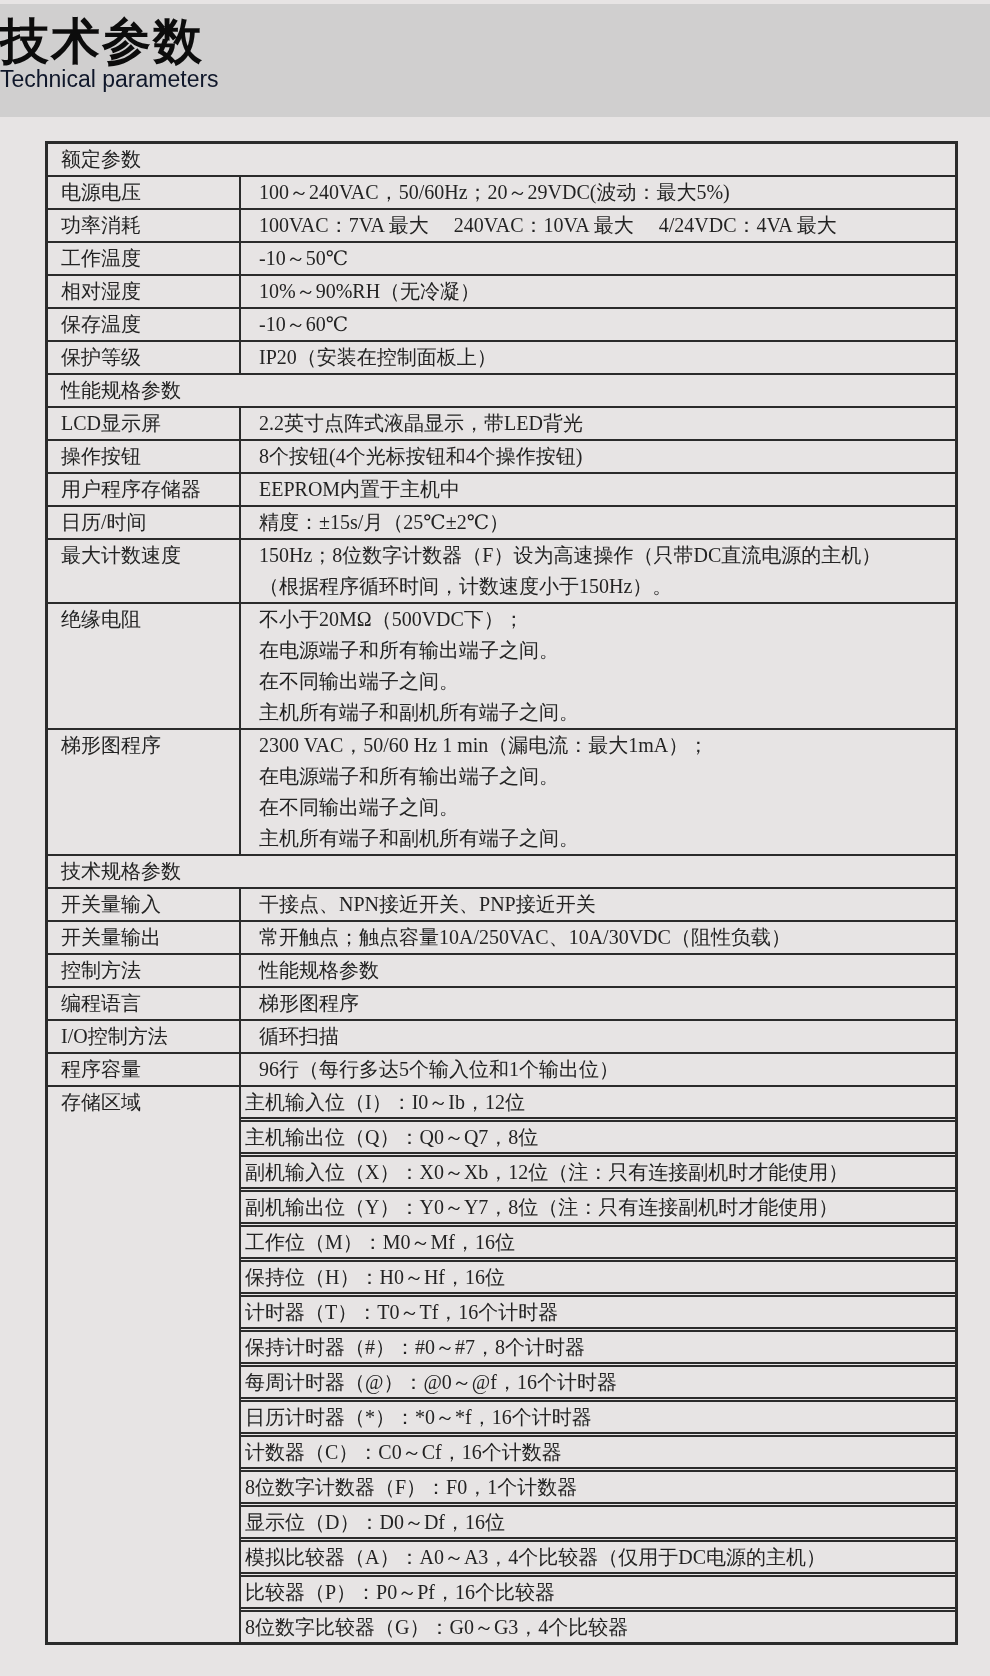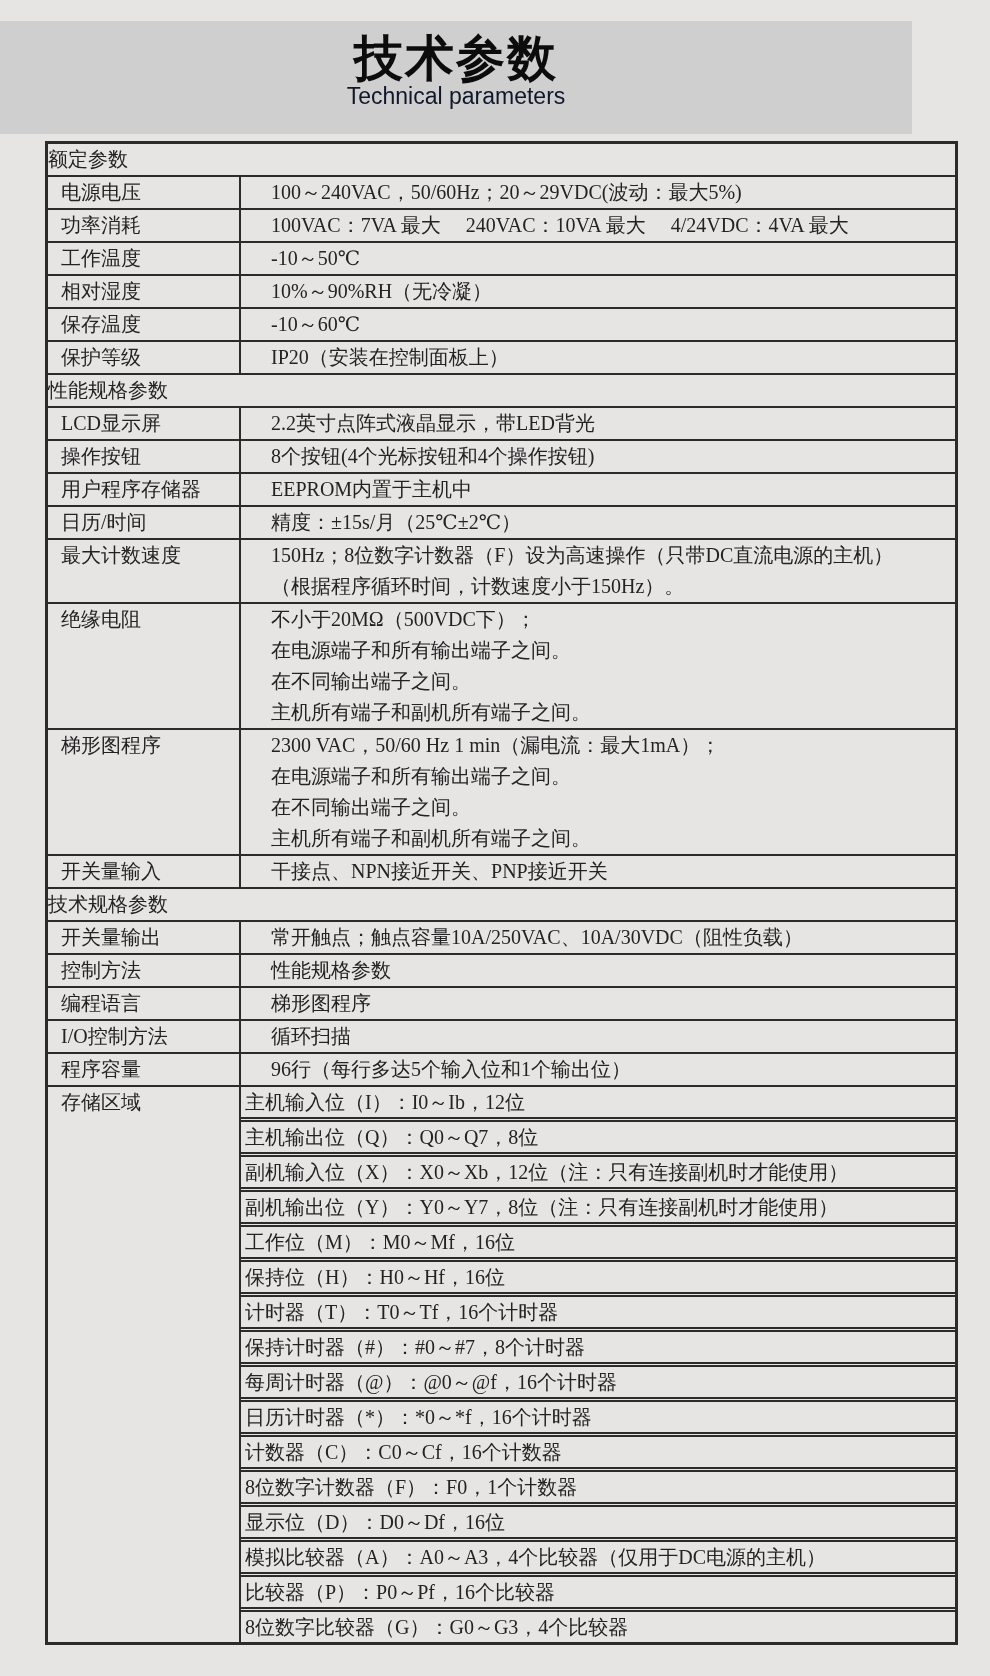--- a/index.html
+++ b/index.html
@@ -3,51 +3,51 @@
 <meta charset="utf-8">
 <style>
   html,body { margin:0; padding:0; }
   body {
     width:990px; height:1676px; position:relative; overflow:hidden;
     background:var(--page-bg,#e7e4e4);
     font-family:"Liberation Serif","DejaVu Serif",serif;
     color:var(--text,#232323);
   }
   .band {
-    position:absolute; left:0; top:4px; width:912px; height:113px;
-    background:var(--band-bg,#d0cfcf); text-align:center;margin-top:17px;
+    position:absolute; left:0; top:4px; width:990px; height:113px;
+    background:var(--band-bg,#d0cfcf); 
   }
   .title {
     font-family:"Liberation Sans","DejaVu Sans",sans-serif;
     font-weight:800; font-size:49px; letter-spacing:2px;
     margin:0; padding-top:11px; color:#0c0c0c; line-height:1.1;
   }
   .subtitle {
     font-family:"Liberation Sans","DejaVu Sans",sans-serif;
     font-size:23px; color:#0f172a; margin-top:-2px; line-height:1.1;
   }
   .spec-table {
     position:absolute; left:45px; top:141px; width:907px;
     border:3px solid var(--border,#2b2b2b);
     background:transparent;
   }
   .t-row { display:flex; align-items:stretch; }
   .t-row + .t-row { border-top:2px solid var(--border,#2b2b2b); }
   .section-row {
     display:block; height:31px; line-height:31px;
-    font-size:20px;
+    padding-left:13px; font-size:20px;
   }
   .label-cell {
     flex:none; width:178px; padding-left:13px;
     border-right:2px solid var(--border,#2b2b2b);
     font-size:20px; line-height:31px;
   }
   .value-cell { flex:1; min-width:0; }
   .value-line {
-    height:31px; line-height:31px; padding-left:30px;
+    height:31px; line-height:31px; padding-left:18px;
     font-size:20px; white-space:pre; overflow:hidden;
   }
   .mem-row {
     height:30px; line-height:30px; padding-left:4px;
     font-size:20px; white-space:pre; overflow:hidden;
   }
   .mem-row + .mem-row { border-top:5px double var(--border,#2b2b2b); }
 </style>
 </head>
 <body style="--page-bg: #e7e4e4; --band-bg: #d0cfcf; --border: #2b2b2b; --text: #232323;">
@@ -138,27 +138,27 @@
     </div>
     <div class="t-row">
       <div class="label-cell">梯形图程序</div>
       <div class="value-cell">
         <div class="value-line">2300 VAC，50/60 Hz 1 min（漏电流：最大1mA）；</div>
         <div class="value-line">在电源端子和所有输出端子之间。</div>
         <div class="value-line">在不同输出端子之间。</div>
         <div class="value-line">主机所有端子和副机所有端子之间。</div>
       </div>
     </div>
+    <div class="t-row section-row">技术规格参数</div>
     <div class="t-row">
       <div class="label-cell">开关量输入</div>
       <div class="value-cell">
         <div class="value-line">干接点、NPN接近开关、PNP接近开关</div>
       </div>
     </div>
-    <div class="t-row section-row">技术规格参数</div>
     <div class="t-row">
       <div class="label-cell">开关量输出</div>
       <div class="value-cell">
         <div class="value-line">常开触点；触点容量10A/250VAC、10A/30VDC（阻性负载）</div>
       </div>
     </div>
     <div class="t-row">
       <div class="label-cell">控制方法</div>
       <div class="value-cell">
         <div class="value-line">性能规格参数</div>

